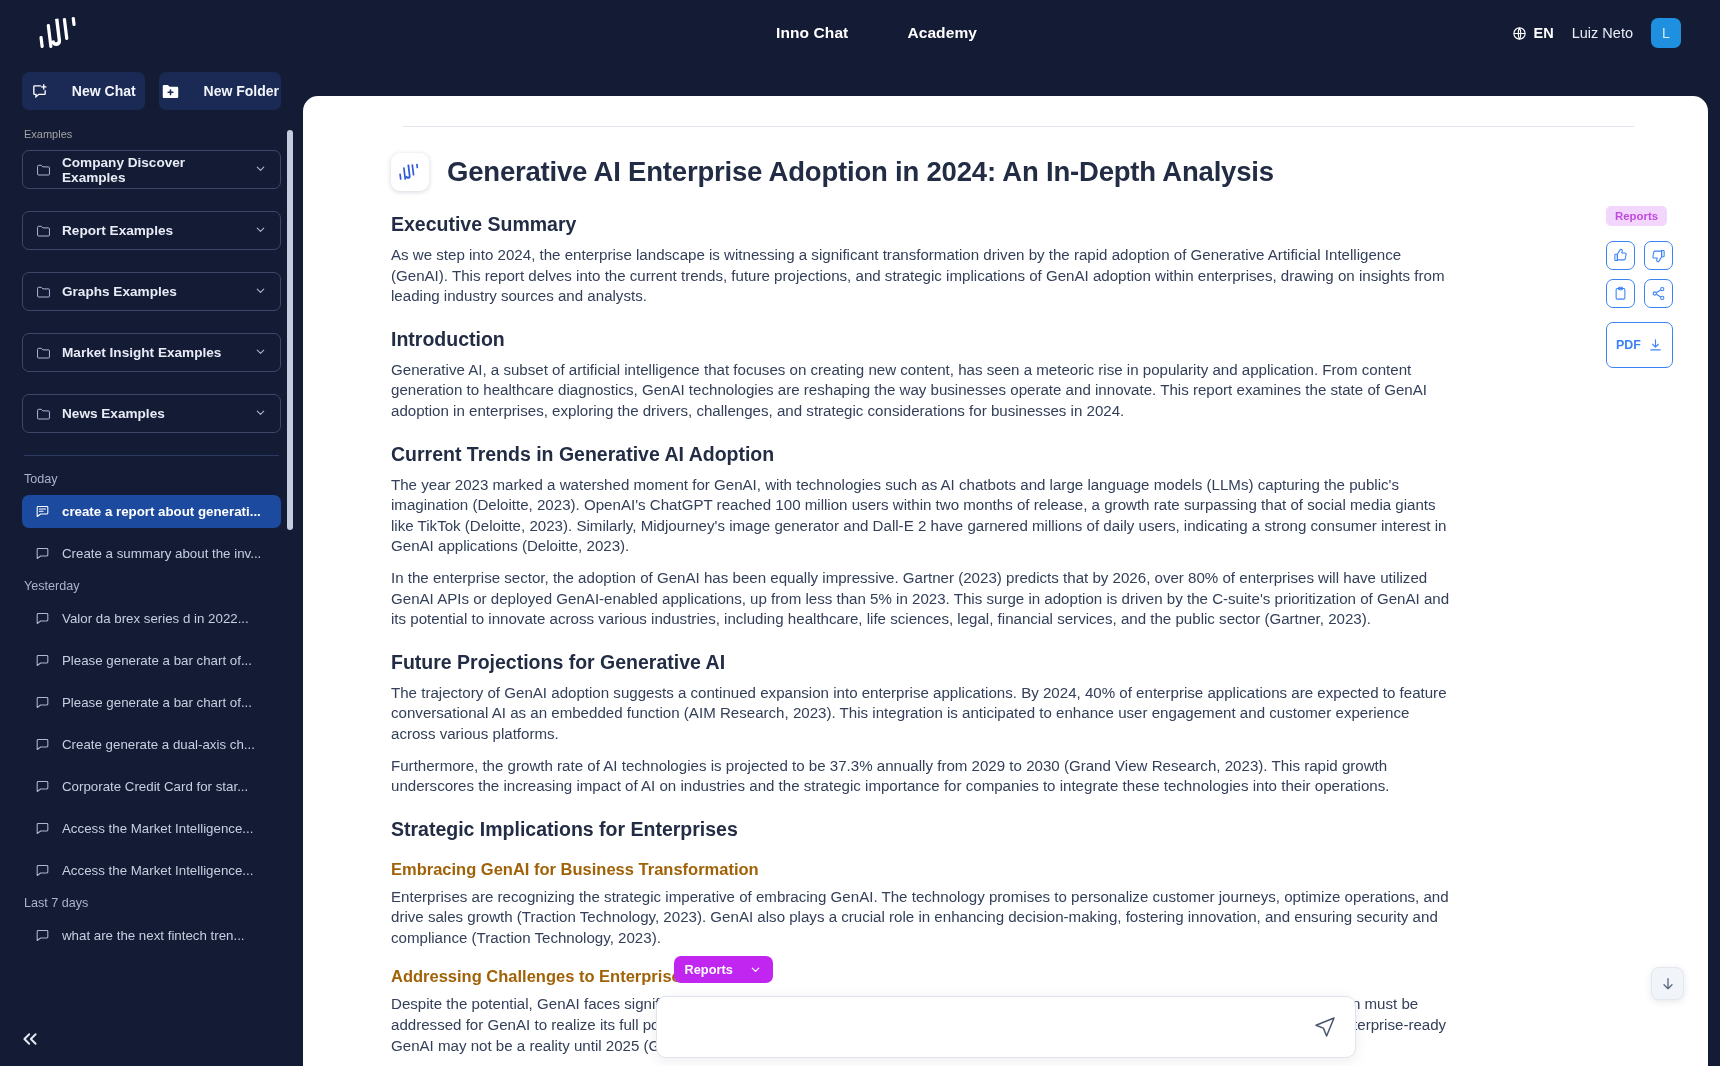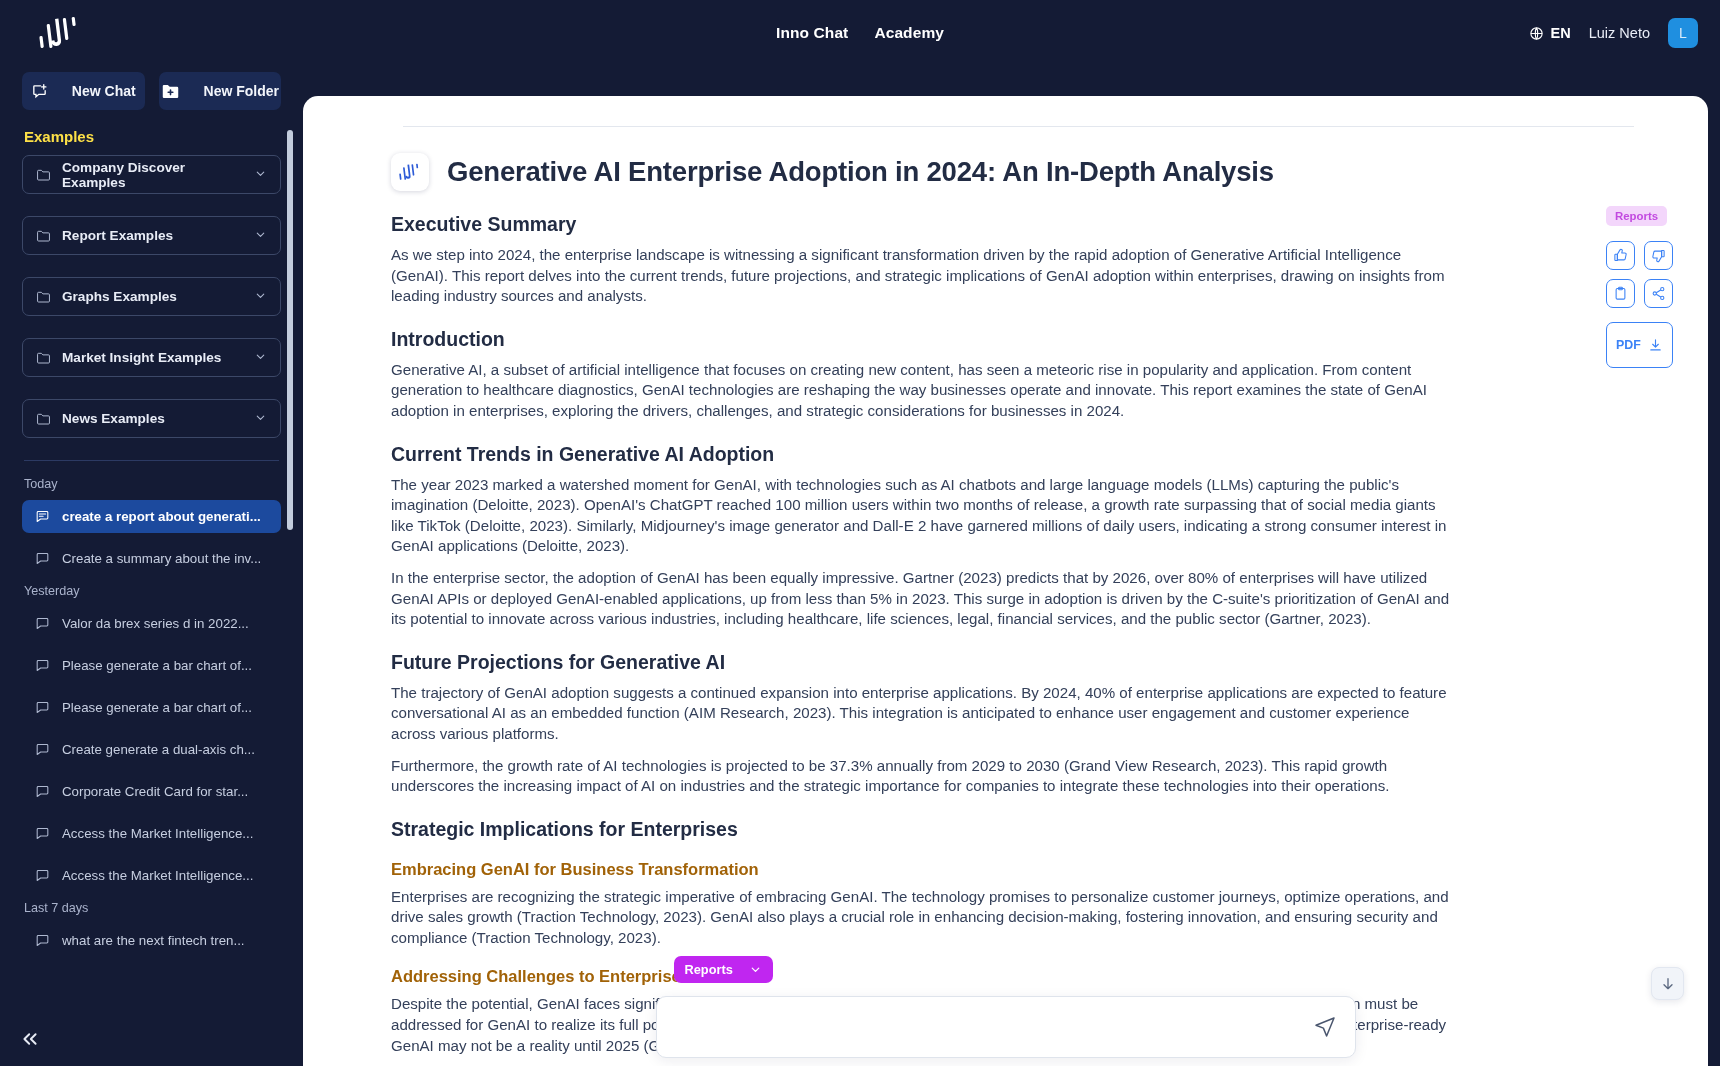--- a/index.html
+++ b/index.html
@@ -19,24 +19,24 @@
     background: #141b35;
   }
   .logo-wrap { width: 120px; display: flex; align-items: center; justify-content: center; }
   .logo-mark { display:block; }
   .topnav {
     position: absolute; left: 50%; top: 50%; transform: translate(-50%,-50%);
     display: flex; gap: 26px; align-items: center;
   }
   .topnav a {
     color: #ffffff; font-size: 15.5px; font-weight: 700; letter-spacing: .1px;
-    text-decoration: none; cursor: pointer;
+    text-decoration: none; cursor: pointer; margin-left: 33px;
   }
   .topright {
-    position: absolute; right: 22px; top: 50%; transform: translateY(-50%);
+    position: absolute; right: 39px; top: 50%; transform: translateY(-50%);
     display: flex; align-items: center; gap: 18px;
   }
   .lang { display: flex; align-items: center; gap: 7px; color: #fff; font-size: 14.5px; font-weight: 700; cursor: pointer; }
   .username { color: #e9edf7; font-size: 14.5px; font-weight: 400; }
   .avatar {
     width: 30px; height: 30px; border-radius: 7px; background: #1f8fe0;
     color: #d9ecfb; font-size: 14px; font-weight: 500;
     display: flex; align-items: center; justify-content: center; cursor: pointer;
   }
 
@@ -56,21 +56,21 @@
     flex: 1; height: 38px; border-radius: 7px; background: #1b2a54;
     display: flex; align-items: center; justify-content: center; gap: 24px;
     color: #f2f5fb; font-size: 14px; font-weight: 600; cursor: pointer;
     border: none;
   }
   .sb-scroll {
     flex: 1; overflow: hidden; position: relative;
     padding: 0 22px 0 22px; margin-top: 18px;
   }
   .sb-section-label {
-    color: #fde047; font-size: 15px; font-weight: 700;
+    color: #a3a3a3; font-size: 11px; font-weight: 400;
     margin: 0 0 10px 2px;
   }
   .folder-item {
     height: 39px; border: 1px solid #3c4868; border-radius: 7px;
     display: flex; align-items: center; padding: 0 13px;
     margin-bottom: 22px; cursor: pointer; gap: 11px;
   }
   .folder-item .fname { color: #e8ecf6; font-size: 13.6px; font-weight: 600; flex: 1; }
   .sb-divider { height: 1px; background: #2c3a63; margin: 17px 2px 16px 2px; }
   .chat-item {

